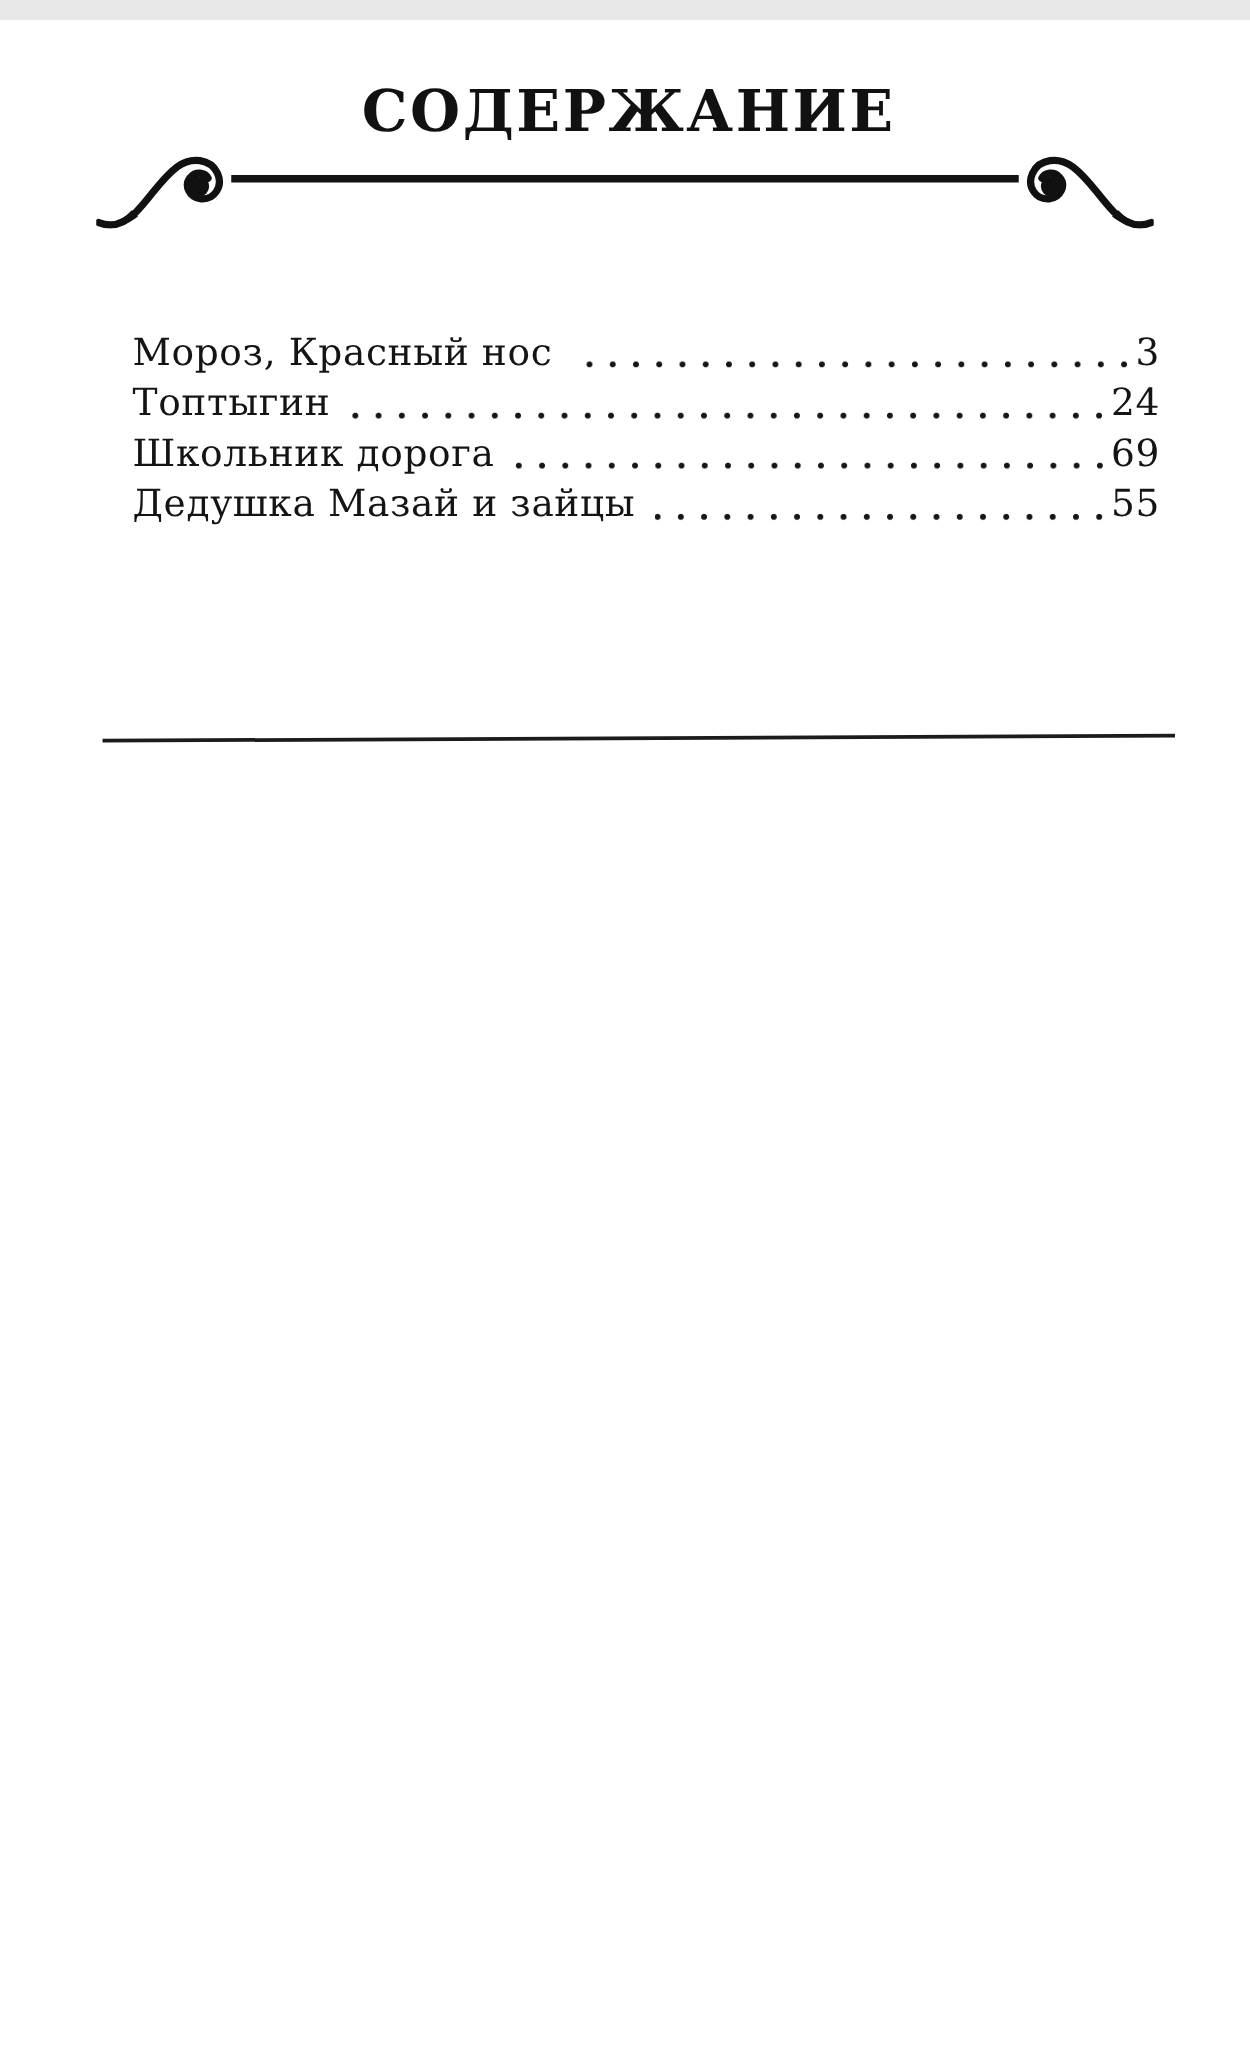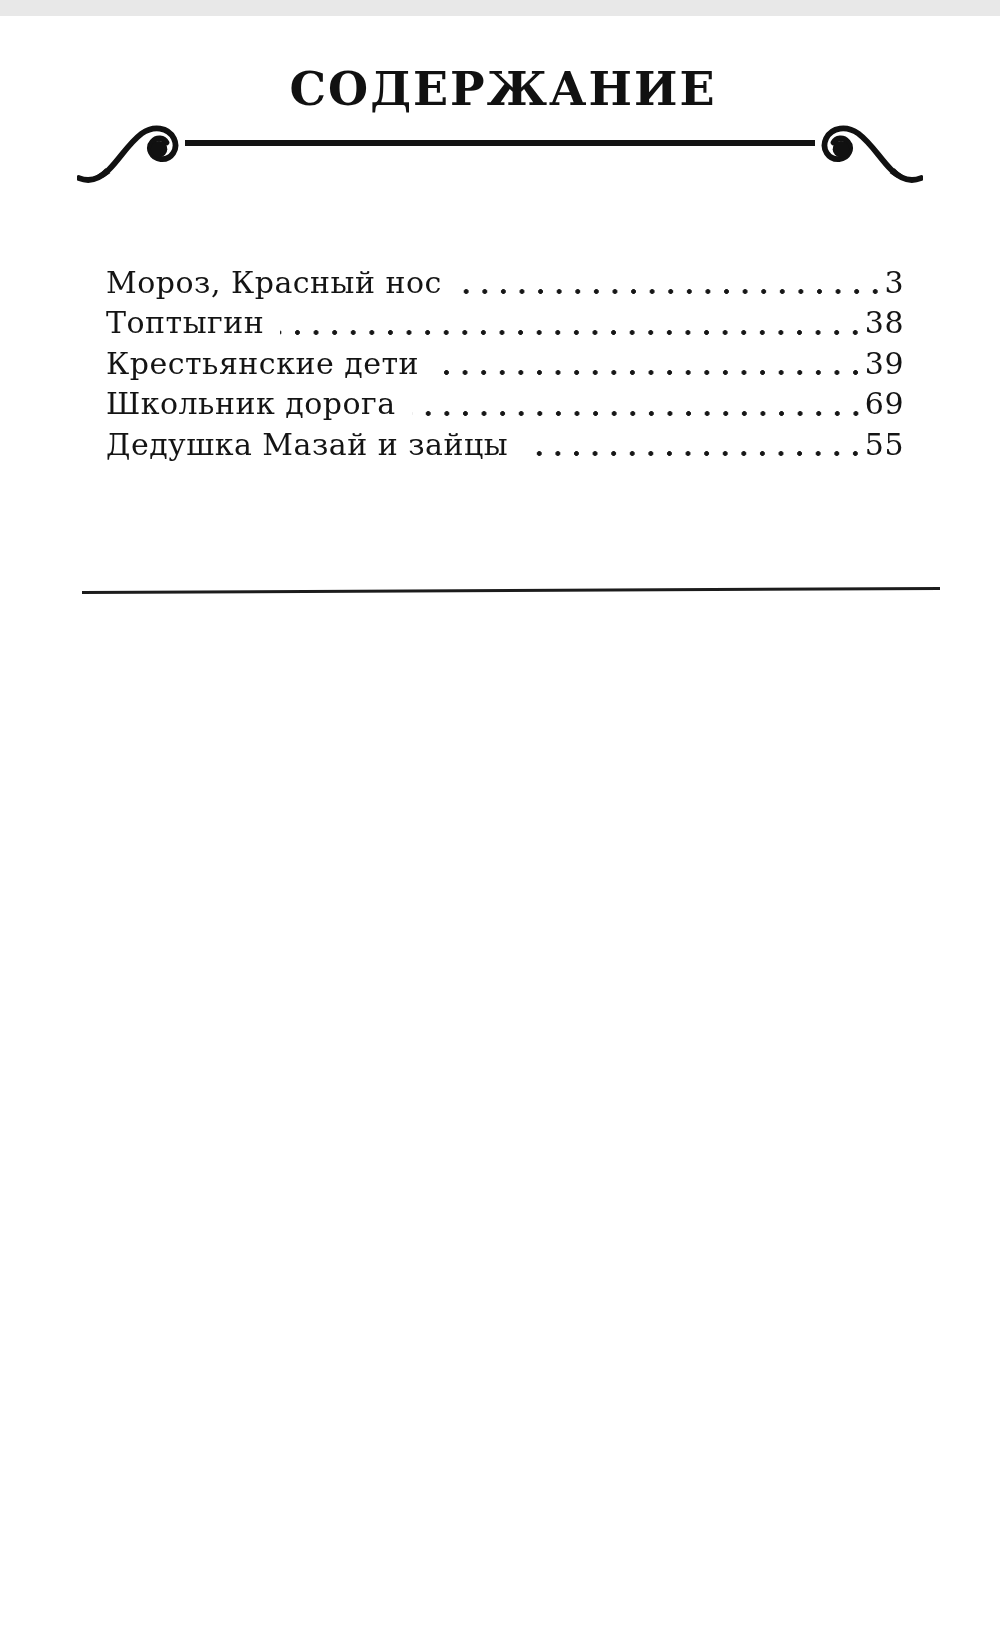--- a/index.html
+++ b/index.html
@@ -45,21 +45,21 @@
   }
   .rule {
     flex: 1 1 auto;
     height: 6px;
     background: #131313;
     transform: translateY(-7px);
   }
   .toc-list {
     list-style: none;
     margin: 80px 0 0 0;
-    padding: 0 96px 0 106px;
+    padding: 0 72px 0 106px;
   }
   .toc-row {
     display: flex;
     align-items: baseline;
     height: 40.5px;
     font-size: 30px;
     line-height: 40.5px;
     white-space: nowrap;
   }
   .entry-title {
@@ -117,26 +117,21 @@
 
   <ul class="toc-list">
       <li class="toc-row">
         <span class="entry-title">Мороз, Красный нос</span>
         <span class="leader"></span>
         <span class="entry-page">3</span>
       </li>
       <li class="toc-row">
         <span class="entry-title">Топтыгин</span>
         <span class="leader"></span>
-        <span class="entry-page">38</span>
-      </li>
-      <li class="toc-row">
-        <span class="entry-title">Крестьянские дети</span>
-        <span class="leader"></span>
-        <span class="entry-page">39</span>
+        <span class="entry-page">24</span>
       </li>
       <li class="toc-row">
         <span class="entry-title">Школьник дорога</span>
         <span class="leader"></span>
         <span class="entry-page">69</span>
       </li>
       <li class="toc-row">
         <span class="entry-title">Дедушка Мазай и зайцы</span>
         <span class="leader"></span>
         <span class="entry-page">55</span>

